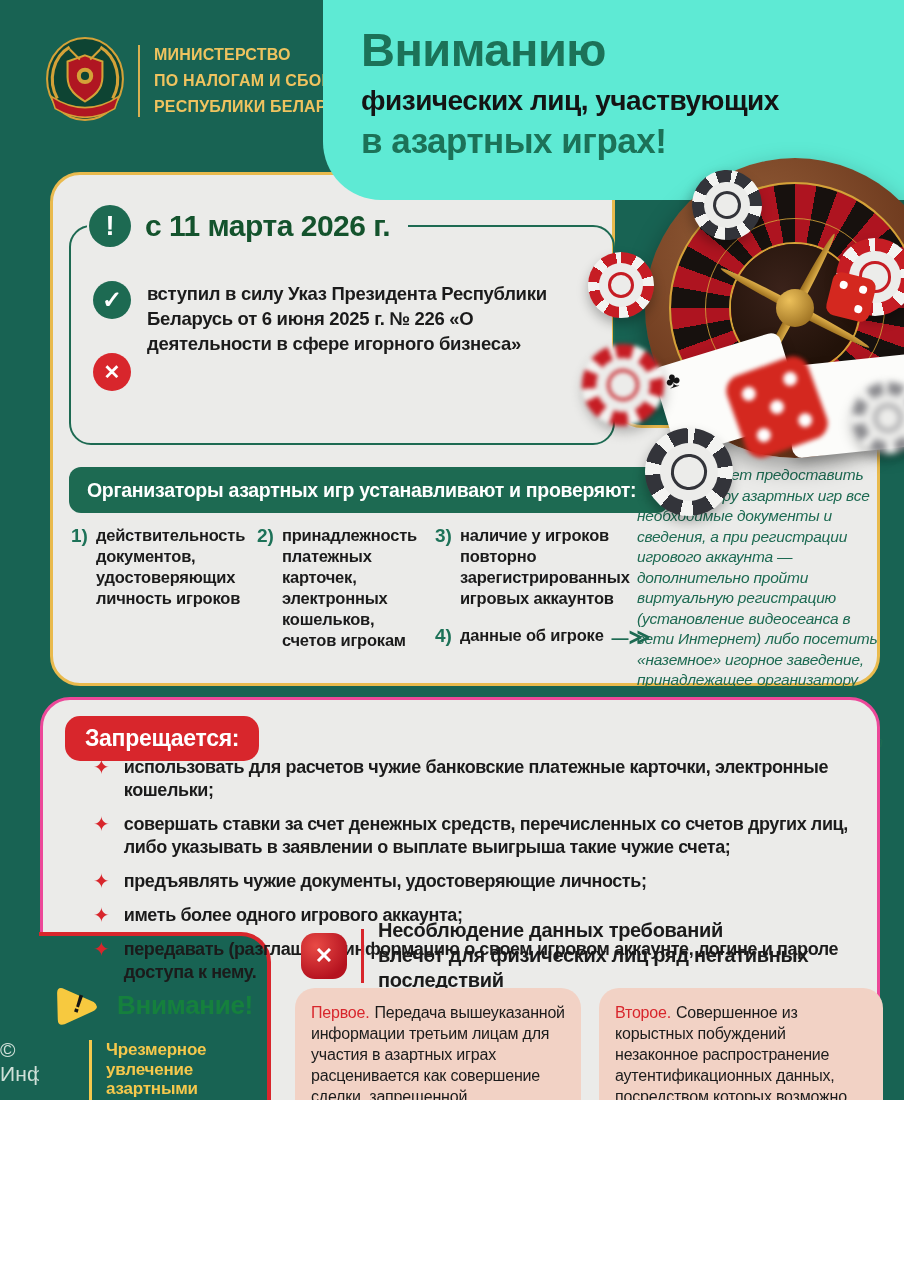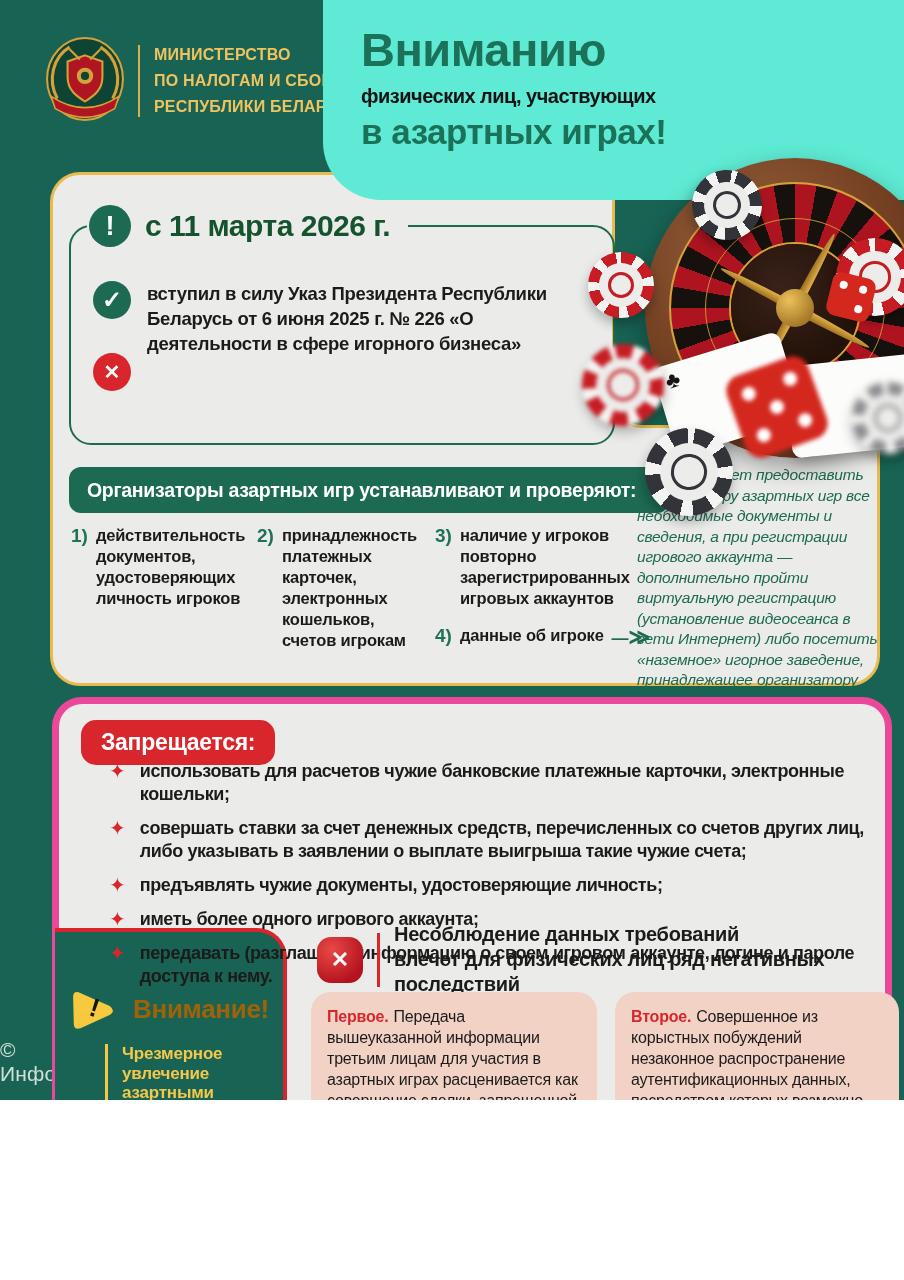--- a/index.html
+++ b/index.html
@@ -9,21 +9,21 @@
   
   .logo-group{position:absolute;left:44px;top:34px;display:flex;align-items:center;z-index:2;}
   .emblem{width:82px;height:94px;flex:0 0 auto;}
   .logo-divider{width:2px;height:72px;background:#d8b052;margin:0 14px 0 12px;}
   .ministry{color:#efc35f;font-weight:bold;font-size:16px;line-height:26px;letter-spacing:.2px;}
 
   .yellow-block{position:absolute;left:323px;top:0;width:581px;height:200px;background:#5eead4;
     border-bottom-left-radius:58px;z-index:2;}
   .title{position:absolute;left:38px;top:22px;letter-spacing:-.5px;}
   .title-l1{font-size:47px;font-weight:bold;color:#1c7258;}
-  .title-l2{font-size:20px;font-weight:bold;color:#141414;margin-top:8px;}
+  .title-l2{font-size:28px;font-weight:bold;color:#141414;margin-top:8px;}
   .title-l3{font-size:35px;font-weight:bold;color:#1c7258;margin-top:4px;}
 
   
   .card1{position:absolute;left:50px;top:172px;width:830px;height:514px;background:#ebebe9;
     border:3px solid #e9ba4d;border-radius:30px;z-index:1;box-sizing:border-box;}
   .card1-notch{position:absolute;top:-3px;right:-3px;width:268px;height:256px;background:#186353;
     border-left:3px solid #e9ba4d;border-bottom:3px solid #e9ba4d;border-bottom-left-radius:30px;
     border-top-right-radius:30px;box-sizing:border-box;}
 
   .decree-box{position:absolute;left:16px;top:50px;width:546px;height:220px;
@@ -53,22 +53,22 @@
   .org-txt{font-size:16.5px;font-weight:bold;color:#1b1b1b;line-height:21px;letter-spacing:-.2px;}
   .col1{width:170px;} .col2{width:162px;} .col3{width:228px;}
   .org-item4{margin-top:16px;display:flex;gap:8px;align-items:flex-start;}
   .arrow{color:#1d6a52;font-weight:bold;white-space:nowrap;}
   .arrow .dash{font-size:17px;} .arrow .chev{font-size:21px;}
 
   .note{position:absolute;left:584px;top:290px;width:246px;font-style:italic;font-size:15.5px;
     line-height:20.5px;color:#1d6a52;font-weight:500;letter-spacing:-.2px;}
 
   
-  .card2{position:absolute;left:52px;top:697px;width:840px;height:510px;background:#ebebe9;
-    border:7px solid #ec4899;border-radius:30px;z-index:4;box-sizing:border-box;}
+  .card2{position:absolute;left:40px;top:697px;width:840px;height:510px;background:#ebebe9;
+    border:3px solid #ec4899;border-radius:30px;z-index:4;box-sizing:border-box;}
   .card2-notch{position:absolute;left:-4px;bottom:-4px;width:232px;height:276px;background:#186353;
     border-top:4px solid #d8262c;border-right:4px solid #d8262c;border-top-right-radius:30px;
     border-bottom-left-radius:30px;box-sizing:border-box;}
 
   .ban-badge{position:absolute;left:22px;top:16px;background:#d8262c;color:#fff;font-weight:bold;
     font-size:23px;padding:9px 20px;border-radius:15px;letter-spacing:-.3px;}
   .ban-list{position:absolute;left:50px;top:56px;width:780px;}
   .ban-row{display:flex;gap:14px;align-items:flex-start;margin-bottom:11px;}
   .star{color:#d8262c;font-size:20px;line-height:23px;flex:0 0 auto;}
   .ban-txt{font-size:18px;font-weight:bold;color:#1b1b1b;line-height:23px;letter-spacing:-.4px;width:730px;}
@@ -76,27 +76,27 @@
   .noncomp{position:absolute;left:258px;top:218px;display:flex;align-items:center;gap:14px;}
   .xsquare{width:46px;height:46px;border-radius:14px;background:radial-gradient(circle at 32% 28%,#e84a45,#b5121f 75%);
     display:flex;align-items:center;justify-content:center;color:#fff;font-weight:bold;font-size:22px;flex:0 0 auto;}
   .noncomp-divider{width:3px;height:54px;background:#d8262c;flex:0 0 auto;}
   .noncomp-txt{font-size:20px;font-weight:bold;color:#1b1b1b;line-height:25px;letter-spacing:-.3px;}
 
   .pink-row{position:absolute;left:252px;top:288px;display:flex;gap:18px;align-items:flex-start;}
   .pink-box{background:#f2d2c5;border-radius:20px;padding:14px 16px;box-sizing:border-box;
     font-size:16px;line-height:21px;color:#1b1b1b;font-weight:500;letter-spacing:-.2px;}
   .pink1{width:286px;height:200px;} .pink2{width:284px;height:178px;}
-  .c-label{color:#d8262c;font-weight:bold;margin-right:5px;}
+  .c-label{color:#d8262c;font-weight:normal;margin-right:5px;}
 
   .attention{position:absolute;left:12px;top:280px;width:235px;}
   .att-head{display:flex;align-items:center;gap:12px;}
   .tri-icon{position:relative;width:50px;height:50px;flex:0 0 auto;}
   .tri-icon svg{position:absolute;inset:0;}
-  .att-title{color:#a16207;font-weight:bold;font-size:26px;letter-spacing:-.3px;}
+  .att-title{color:#15803d;font-weight:bold;font-size:26px;letter-spacing:-.3px;}
   .att-text{margin:10px 0 0 34px;border-left:3px solid #f5c84c;padding-left:14px;
     color:#f5c84c;font-weight:bold;font-size:17px;line-height:19.5px;width:152px;letter-spacing:-.2px;}
 
   
   .art{position:absolute;inset:0;z-index:3;pointer-events:none;}
   .wheel{position:absolute;left:645px;top:158px;width:300px;height:300px;}
   .wheel>div{position:absolute;border-radius:50%;}
   .wheel-rim{inset:0;background:radial-gradient(circle at 36% 30%,#96603a,#6e3a1e 58%,#50260e);
     box-shadow:0 10px 24px rgba(0,0,0,.35);}
   .wheel-sectors{inset:26px;background:repeating-conic-gradient(#ae1420 0deg 10deg,#17110e 10deg 20deg);}

